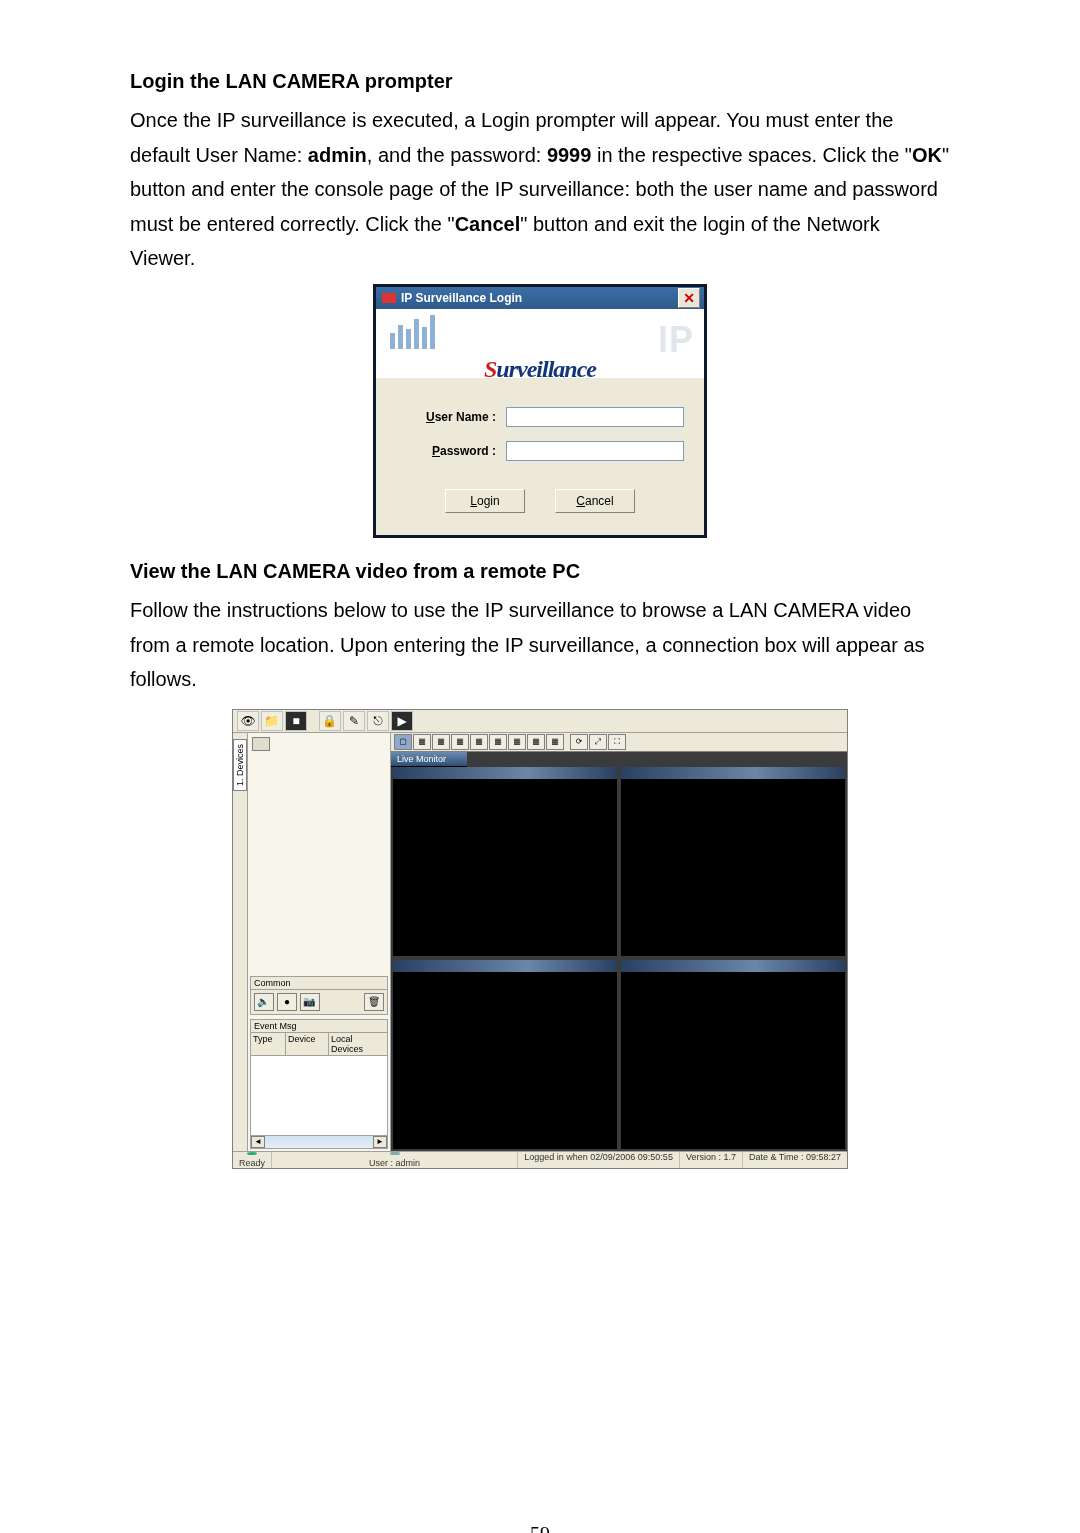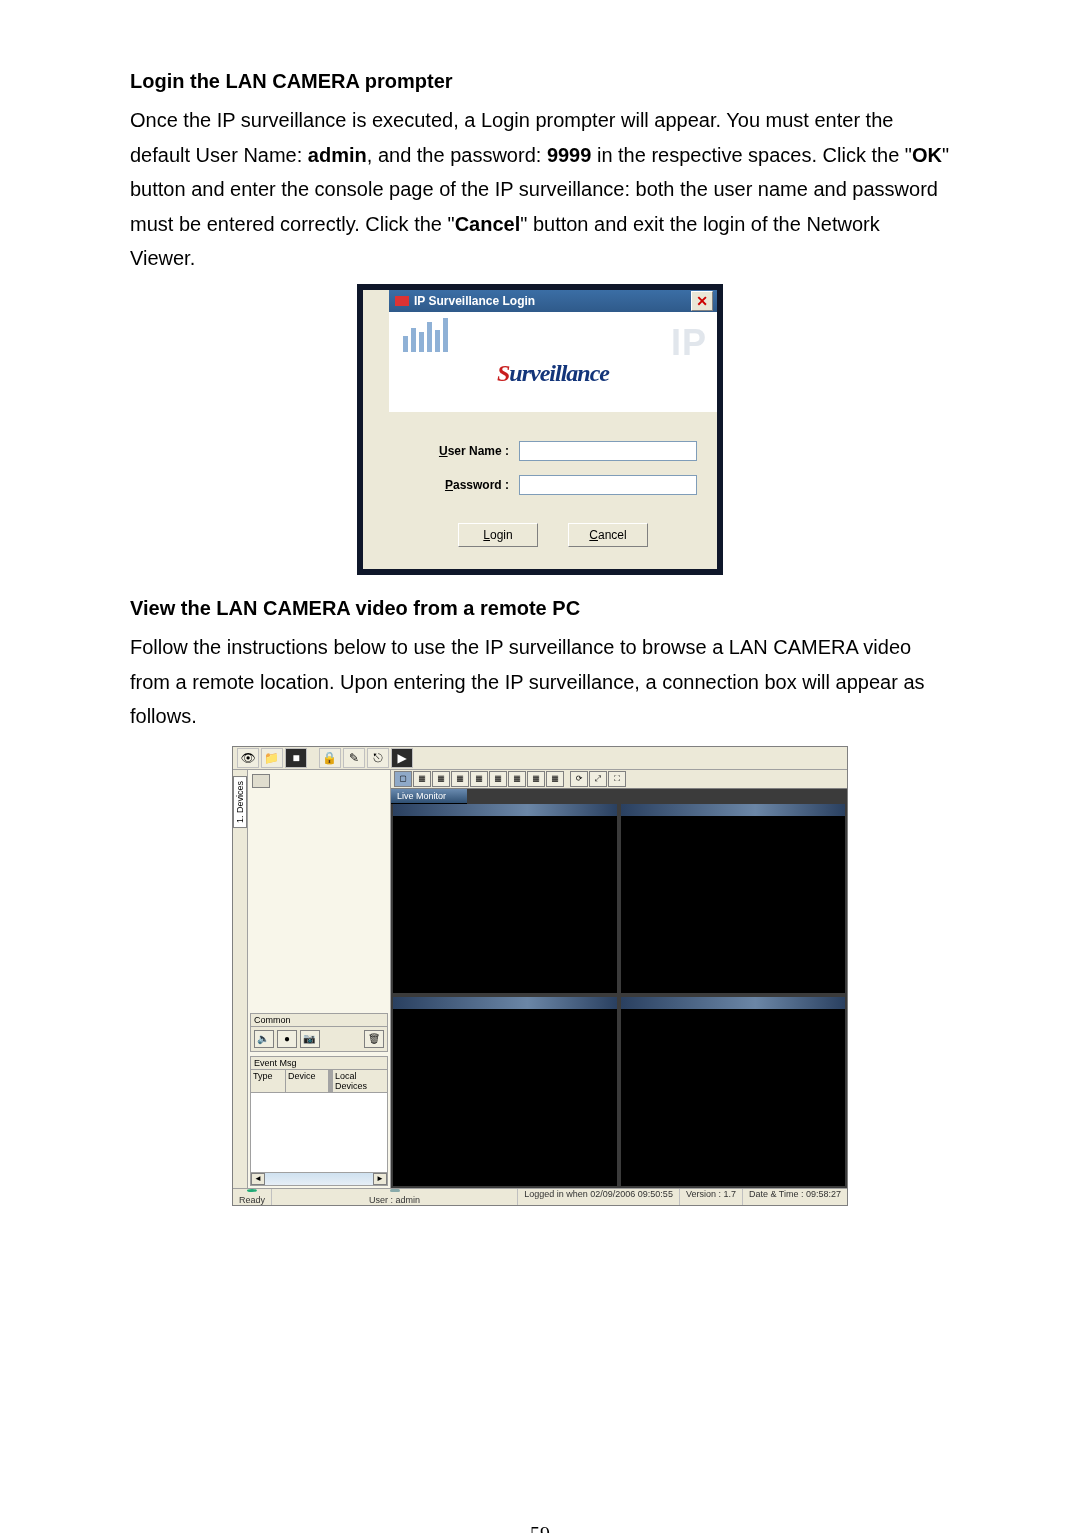--- a/index.html
+++ b/index.html
@@ -34,24 +34,23 @@
   .body-para .bold { font-weight: bold; }
 
   
   .login-dialog-wrap {
     display: flex;
     justify-content: center;
     margin: 8px 0 10px 0;
   }
   .login-dialog {
     width: 328px;
-    border: 6px solid #0f172a;
+    border: 3px solid #0f172a;
     background: #ece9d8;
     font-family: Tahoma, Arial, sans-serif;
-    padding-left: 26px;
   }
   .titlebar {
     background: linear-gradient(#3b6ea5, #2f5a8a);
     color: #fff;
     height: 22px;
     display: flex;
     align-items: center;
     padding: 0 4px 0 6px;
     font-size: 12px;
   }
@@ -65,25 +64,25 @@
     width: 20px; height: 18px;
     background: #e9e7d7;
     border: 1px solid #fff;
     border-right-color: #808080;
     border-bottom-color: #808080;
     display: flex; align-items: center; justify-content: center;
     color: #c00; font-weight: bold; font-size: 14px;
     line-height: 1;
   }
   .banner {
-    height: 100px;
+    height: 69px;
     background: #fff;
     position: relative;
     overflow: hidden;
-    display: flex; align-items: flex-start; justify-content: center;
+    display: flex; align-items: center; justify-content: center;
   }
   .banner-text {
     font-family: Georgia, 'Times New Roman', serif;
     font-weight: bold;
     font-style: italic;
     font-size: 24px;
     letter-spacing: -1px;
     position: relative;
     top: 4px;
     margin-top: 44px;
@@ -217,21 +216,21 @@
   }
   .eventmsg-title {
     font-size: 9px; padding: 1px 3px; background: #ece9d8;
     border-bottom: 1px solid #a0a0a0;
   }
   .eventmsg-header {
     display: flex; font-size: 9px; background: #ece9d8;
     border-bottom: 1px solid #a0a0a0;
   }
   .col-type { width: 30px; border-right: 1px solid #a0a0a0; padding: 1px 2px; }
-  .col-device { width: 38px; border-right: 5px solid #a3a3a3; padding: 1px 2px; }
+  .col-device { width: 38px; border-right: 1px solid #a3a3a3; padding: 1px 2px; }
   .col-ldt { flex: 1; padding: 1px 2px; }
   .eventmsg-body { flex: 1; background: #fff; }
   .eventmsg-scroll {
     height: 12px; background: #ece9d8; border-top: 1px solid #a0a0a0;
     display: flex;
   }
   .sc-left, .sc-right {
     width: 12px; background: #ece9d8; border: 1px solid #808080;
     font-size: 8px; display:flex;align-items:center;justify-content:center;
   }

